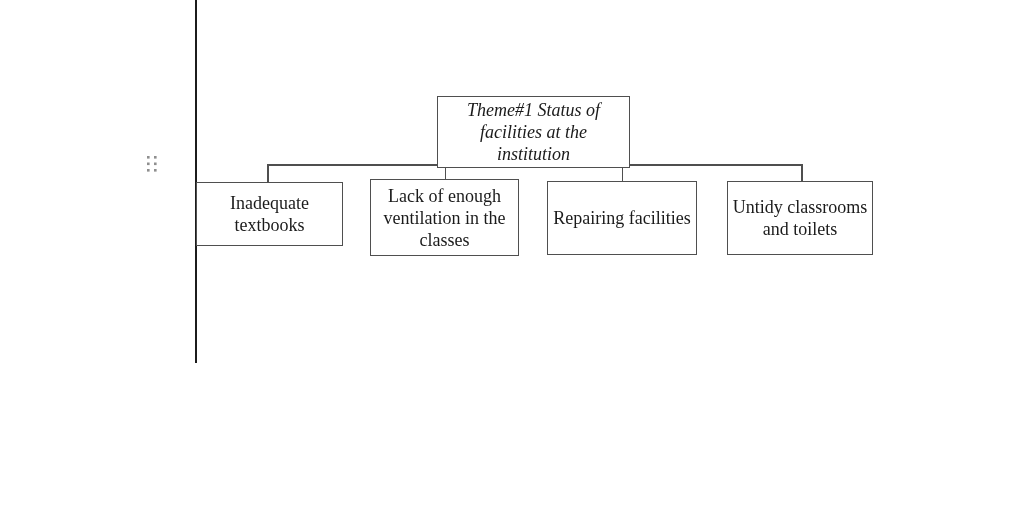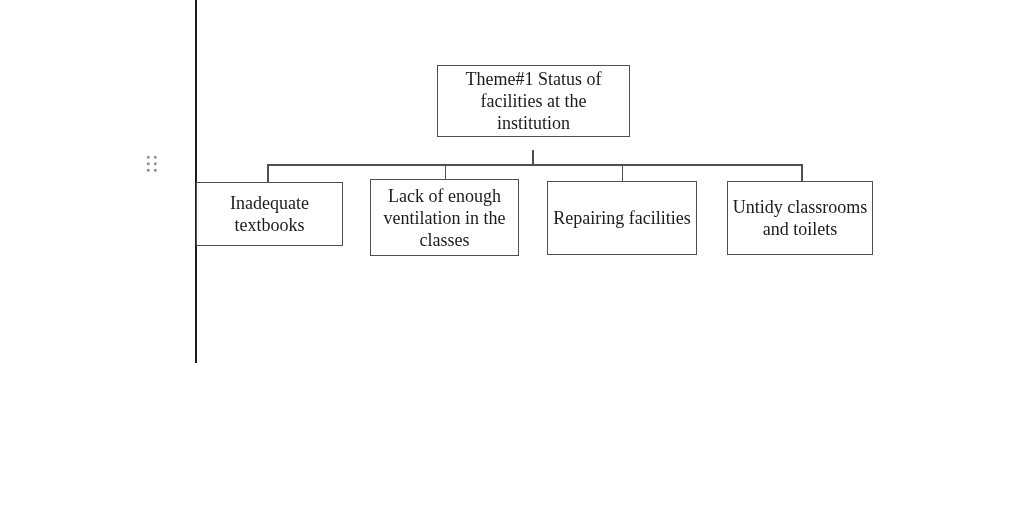--- a/index.html
+++ b/index.html
@@ -37,21 +37,21 @@
     align-items: center;
     justify-content: center;
     text-align: center;
   }
   .node-label {
     font-size: 18px;
     line-height: 22px;
     color: #1b1b1b;
     white-space: pre-line;
   }
-  .node-root  { left: 437px; top:  65px; width: 193px; height: 72px; }
+  .node-root  { left: 437px; top:  96px; width: 193px; height: 72px; font-style: italic; }
   .node-c1    { left: 196px; top: 182px; width: 147px; height: 64px; }
   .node-c2    { left: 370px; top: 179px; width: 149px; height: 77px; }
   .node-c3    { left: 547px; top: 181px; width: 150px; height: 74px; }
   .node-c4    { left: 727px; top: 181px; width: 146px; height: 74px; }
 
   
   .connector { position: absolute; background: #4f4f4f; }
   .conn-stub  { left: 532px; top: 150px; width: 1.5px; height: 15px; }
   .conn-rail  { left: 267px; top: 164px; width: 536px; height: 1.5px; }
   .conn-drop1 { left: 267px;   top: 164px; width: 1.5px; height: 18px; }

